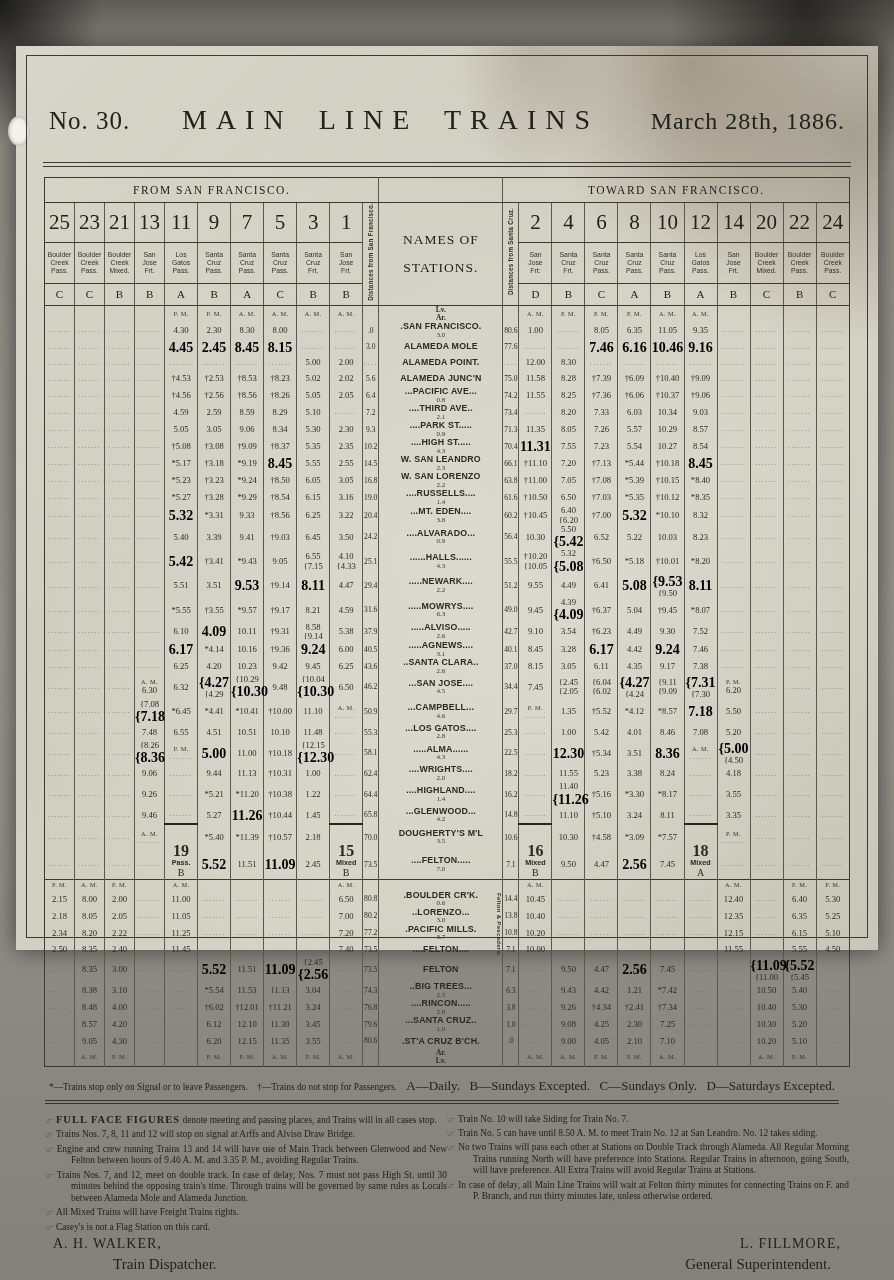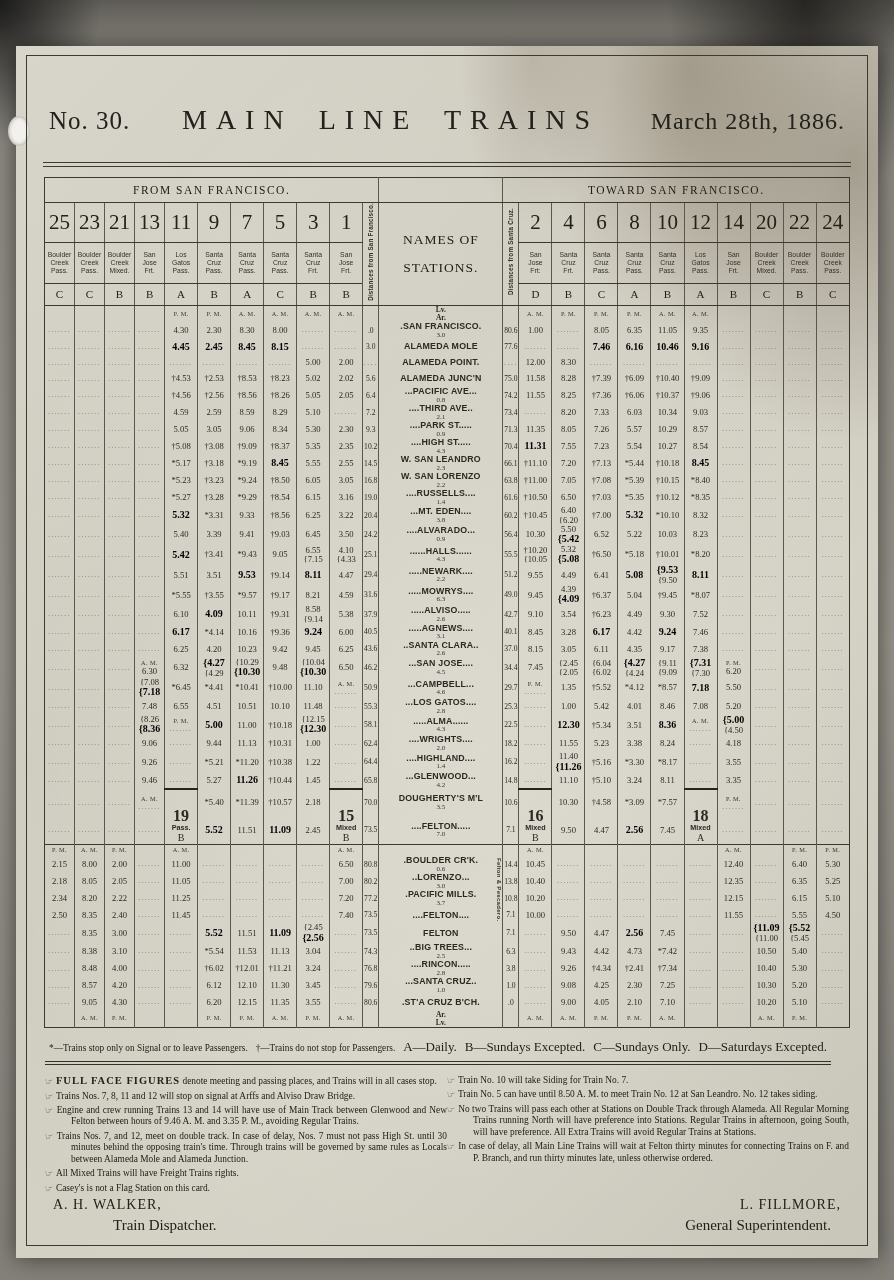--- a/index.html
+++ b/index.html
@@ -5,21 +5,21 @@
   html,body{margin:0;padding:0;}
   body{
     width:894px;height:1280px;position:relative;overflow:hidden;
     font-family:"Liberation Serif",serif;color:#23211b;
     background:
       radial-gradient(ellipse at 90% 0%, rgba(30,28,25,.85), transparent 12%),
       radial-gradient(ellipse at 0% 0%, rgba(20,20,20,.9), transparent 8%),
       linear-gradient(180deg,#5d5b55 0%,#8a877f 4%,#97948c 50%,#84817a 100%);
   }
   .paper{
-    position:absolute;left:16px;top:46px;width:862px;height:1212px;
+    position:absolute;left:16px;top:46px;width:862px;height:904px;
     background:
       radial-gradient(ellipse at 78% 2%, rgba(125,112,92,.5), transparent 16%),
       radial-gradient(ellipse at 97% 10%, rgba(110,100,82,.45), transparent 18%),
       radial-gradient(ellipse at 60% 1%, rgba(140,130,110,.35), transparent 10%),
       radial-gradient(ellipse at 50% 55%, rgba(255,255,248,.22), transparent 75%),
       linear-gradient(135deg,#d8d5ca 0%,#cfccc0 35%,#d4d1c5 65%,#c8c5b9 100%);
     box-shadow:0 0 22px rgba(0,0,0,.55);
   }
   .hole{position:absolute;left:-8px;top:70px;width:22px;height:30px;background:#f2f1ec;border-radius:50%;box-shadow:inset 0 0 4px rgba(0,0,0,.4);}
   .frame{position:absolute;inset:9px 10px 12px 10px;border:1.5px solid #3c3930;padding:30px 16px 0 16px;}
@@ -40,39 +40,39 @@
   .num{font-size:21px;font-weight:bold;height:30px;font-family:"Liberation Serif",serif;}
   .cls{font-size:6.8px;line-height:1.15;height:30px;font-family:"Liberation Sans",sans-serif;font-weight:bold;color:#33302a;}
   .ltr{font-size:11px;height:16px;border-bottom:1.5px solid #3c3930;}
   .vertcell{vertical-align:middle;}
   .vert{writing-mode:vertical-rl;transform:rotate(180deg);font-size:6.3px;font-weight:bold;
         font-family:"Liberation Sans",sans-serif;line-height:1.2;margin:0 auto;letter-spacing:.2px;color:#33302a;}
   .nameshdr{font-size:13.5px;letter-spacing:1px;line-height:2.1;font-weight:normal;}
 
   tbody td{font-size:8.6px;text-align:center;vertical-align:middle;height:16px;line-height:1.05;color:#2b2923;white-space:nowrap;}
   tbody td div{line-height:1.08;}
-  .ff{font-weight:bold;color:#000;font-size:10px;}
+  .ff{font-weight:bold;color:#000;font-size:14px;}
   .dots{color:#6e6b60;font-size:6.5px;letter-spacing:1.6px;overflow:hidden;}
   .mer{font-size:6.3px;letter-spacing:.4px;color:#3a372f;}
   .mrow td{height:9px;}
   tr.sep td{border-top:1.5px solid #3c3930;height:11px;}
   .dist{font-size:7.6px;}
   .stn{position:relative;}
   .s-name{font-family:"Liberation Sans",sans-serif;font-weight:bold;font-size:8.8px;letter-spacing:.2px;white-space:nowrap;overflow:hidden;}
   .s-sub{font-size:7px;color:#3a372f;}
   .spread{display:flex;justify-content:space-between;padding:0 8px;font-size:7.5px;font-weight:bold;flex-direction:column;}
   td.block{vertical-align:top;border-top:2.5px solid #26241f;}
   .blk-no{font-size:16px;font-weight:bold;line-height:1;padding-top:18px;}
   .blk-w{font-family:"Liberation Sans",sans-serif;font-weight:bold;font-size:7.2px;}
   .blk-l{font-size:10px;line-height:1.2;}
   .branch-label{position:absolute;right:0px;top:-15px;writing-mode:vertical-rl;font-size:6px;
     font-family:"Liberation Sans",sans-serif;font-weight:bold;color:#33302a;letter-spacing:.3px;}
 
   .legend{display:flex;justify-content:space-between;align-items:baseline;font-size:9.3px;
-    margin:6px 20px 0 2px;padding:5px 4px 6px 4px;border-bottom:4px double #33312a;}
+    margin:6px 12px 0 2px;padding:5px 4px 6px 4px;border-bottom:4px double #33312a;}
   .legend .cap{font-size:13px;}
 
   .notes{display:flex;margin-top:10px;padding:0 2px;}
   .ncol{width:50%;font-size:9.4px;line-height:1.22;}
   .note{padding-left:26px;text-indent:-26px;margin-bottom:3px;text-align:justify;}
   .hand{font-family:"DejaVu Sans",sans-serif;font-size:9px;letter-spacing:0;}
   .nlead{font-weight:bold;font-size:10.5px;letter-spacing:1px;}
 
   .sigs{display:flex;justify-content:space-between;padding:0 10px;align-items:flex-end;}
   .sig-name{font-size:14px;letter-spacing:1px;}
@@ -2053,21 +2053,21 @@
             </td>
             <td class="dist">6.3</td>
             <td class="dots">.......</td>
             <td>
               <div>9.43</div>
             </td>
             <td>
               <div>4.42</div>
             </td>
             <td>
-              <div>4.73</div>
+              <div>1.21</div>
             </td>
             <td>
               <div>*7.42</div>
             </td>
             <td class="dots">.......</td>
             <td class="dots">.......</td>
             <td>
               <div>10.50</div>
             </td>
             <td>

